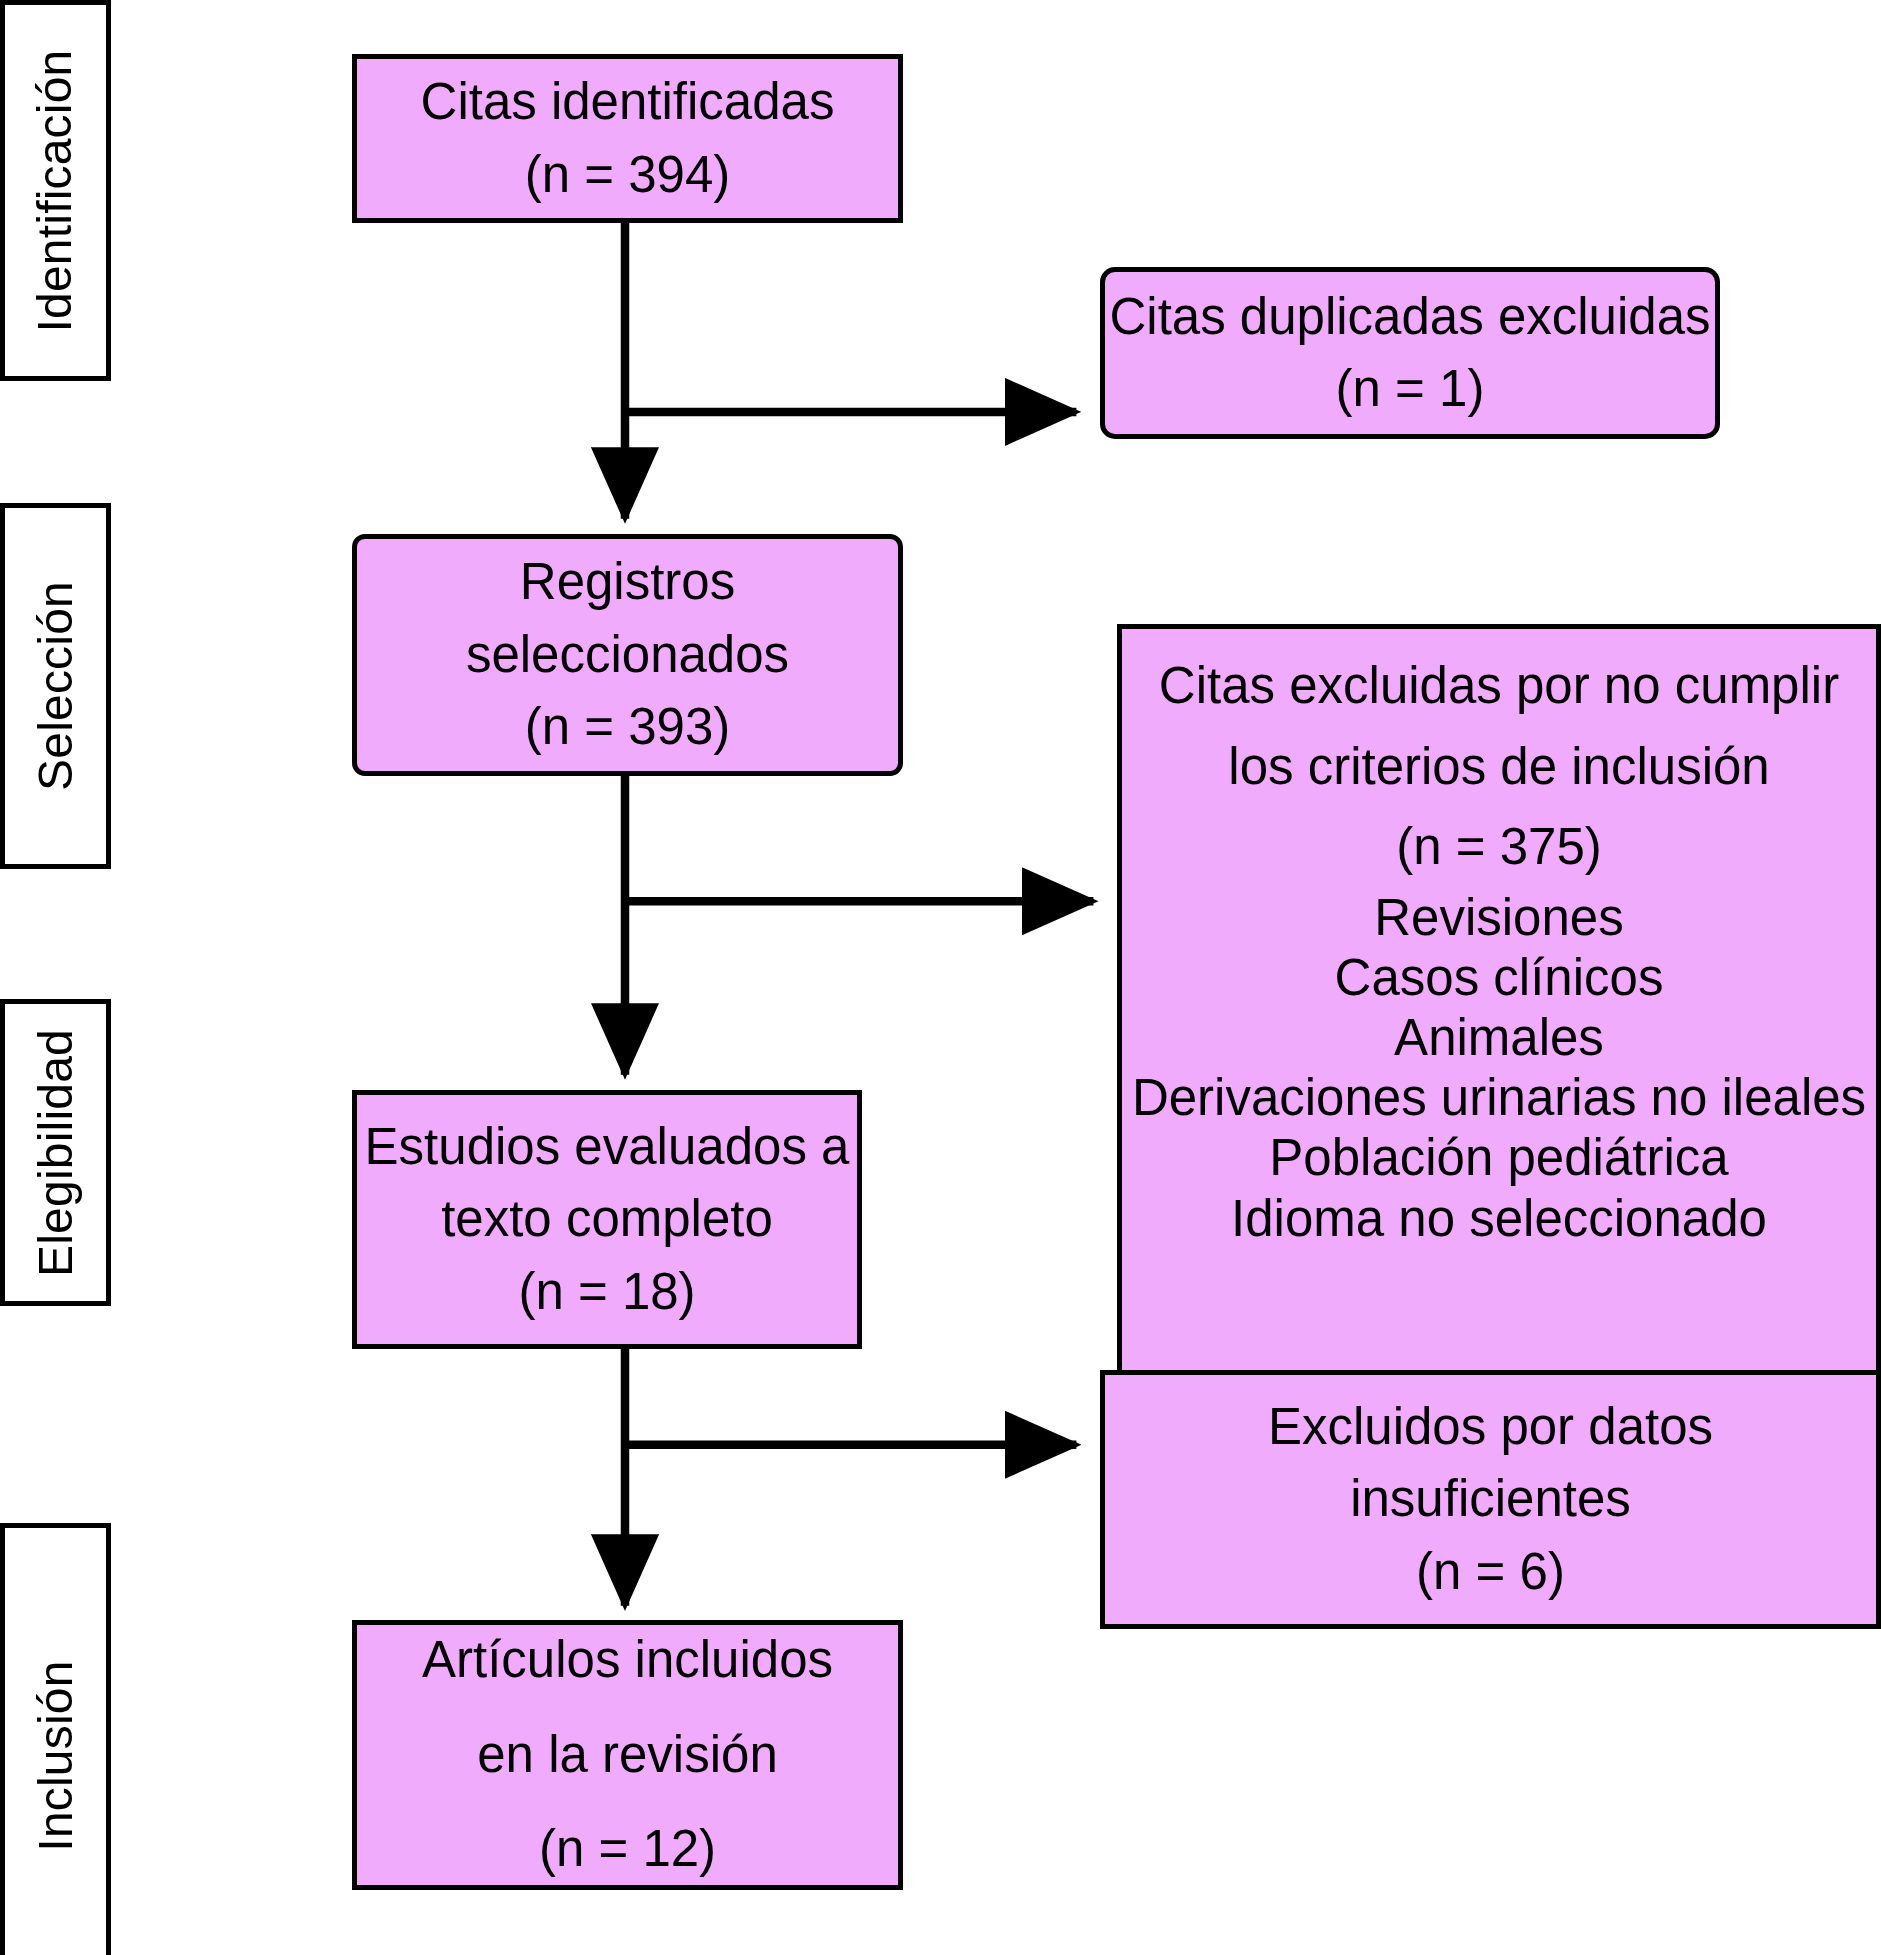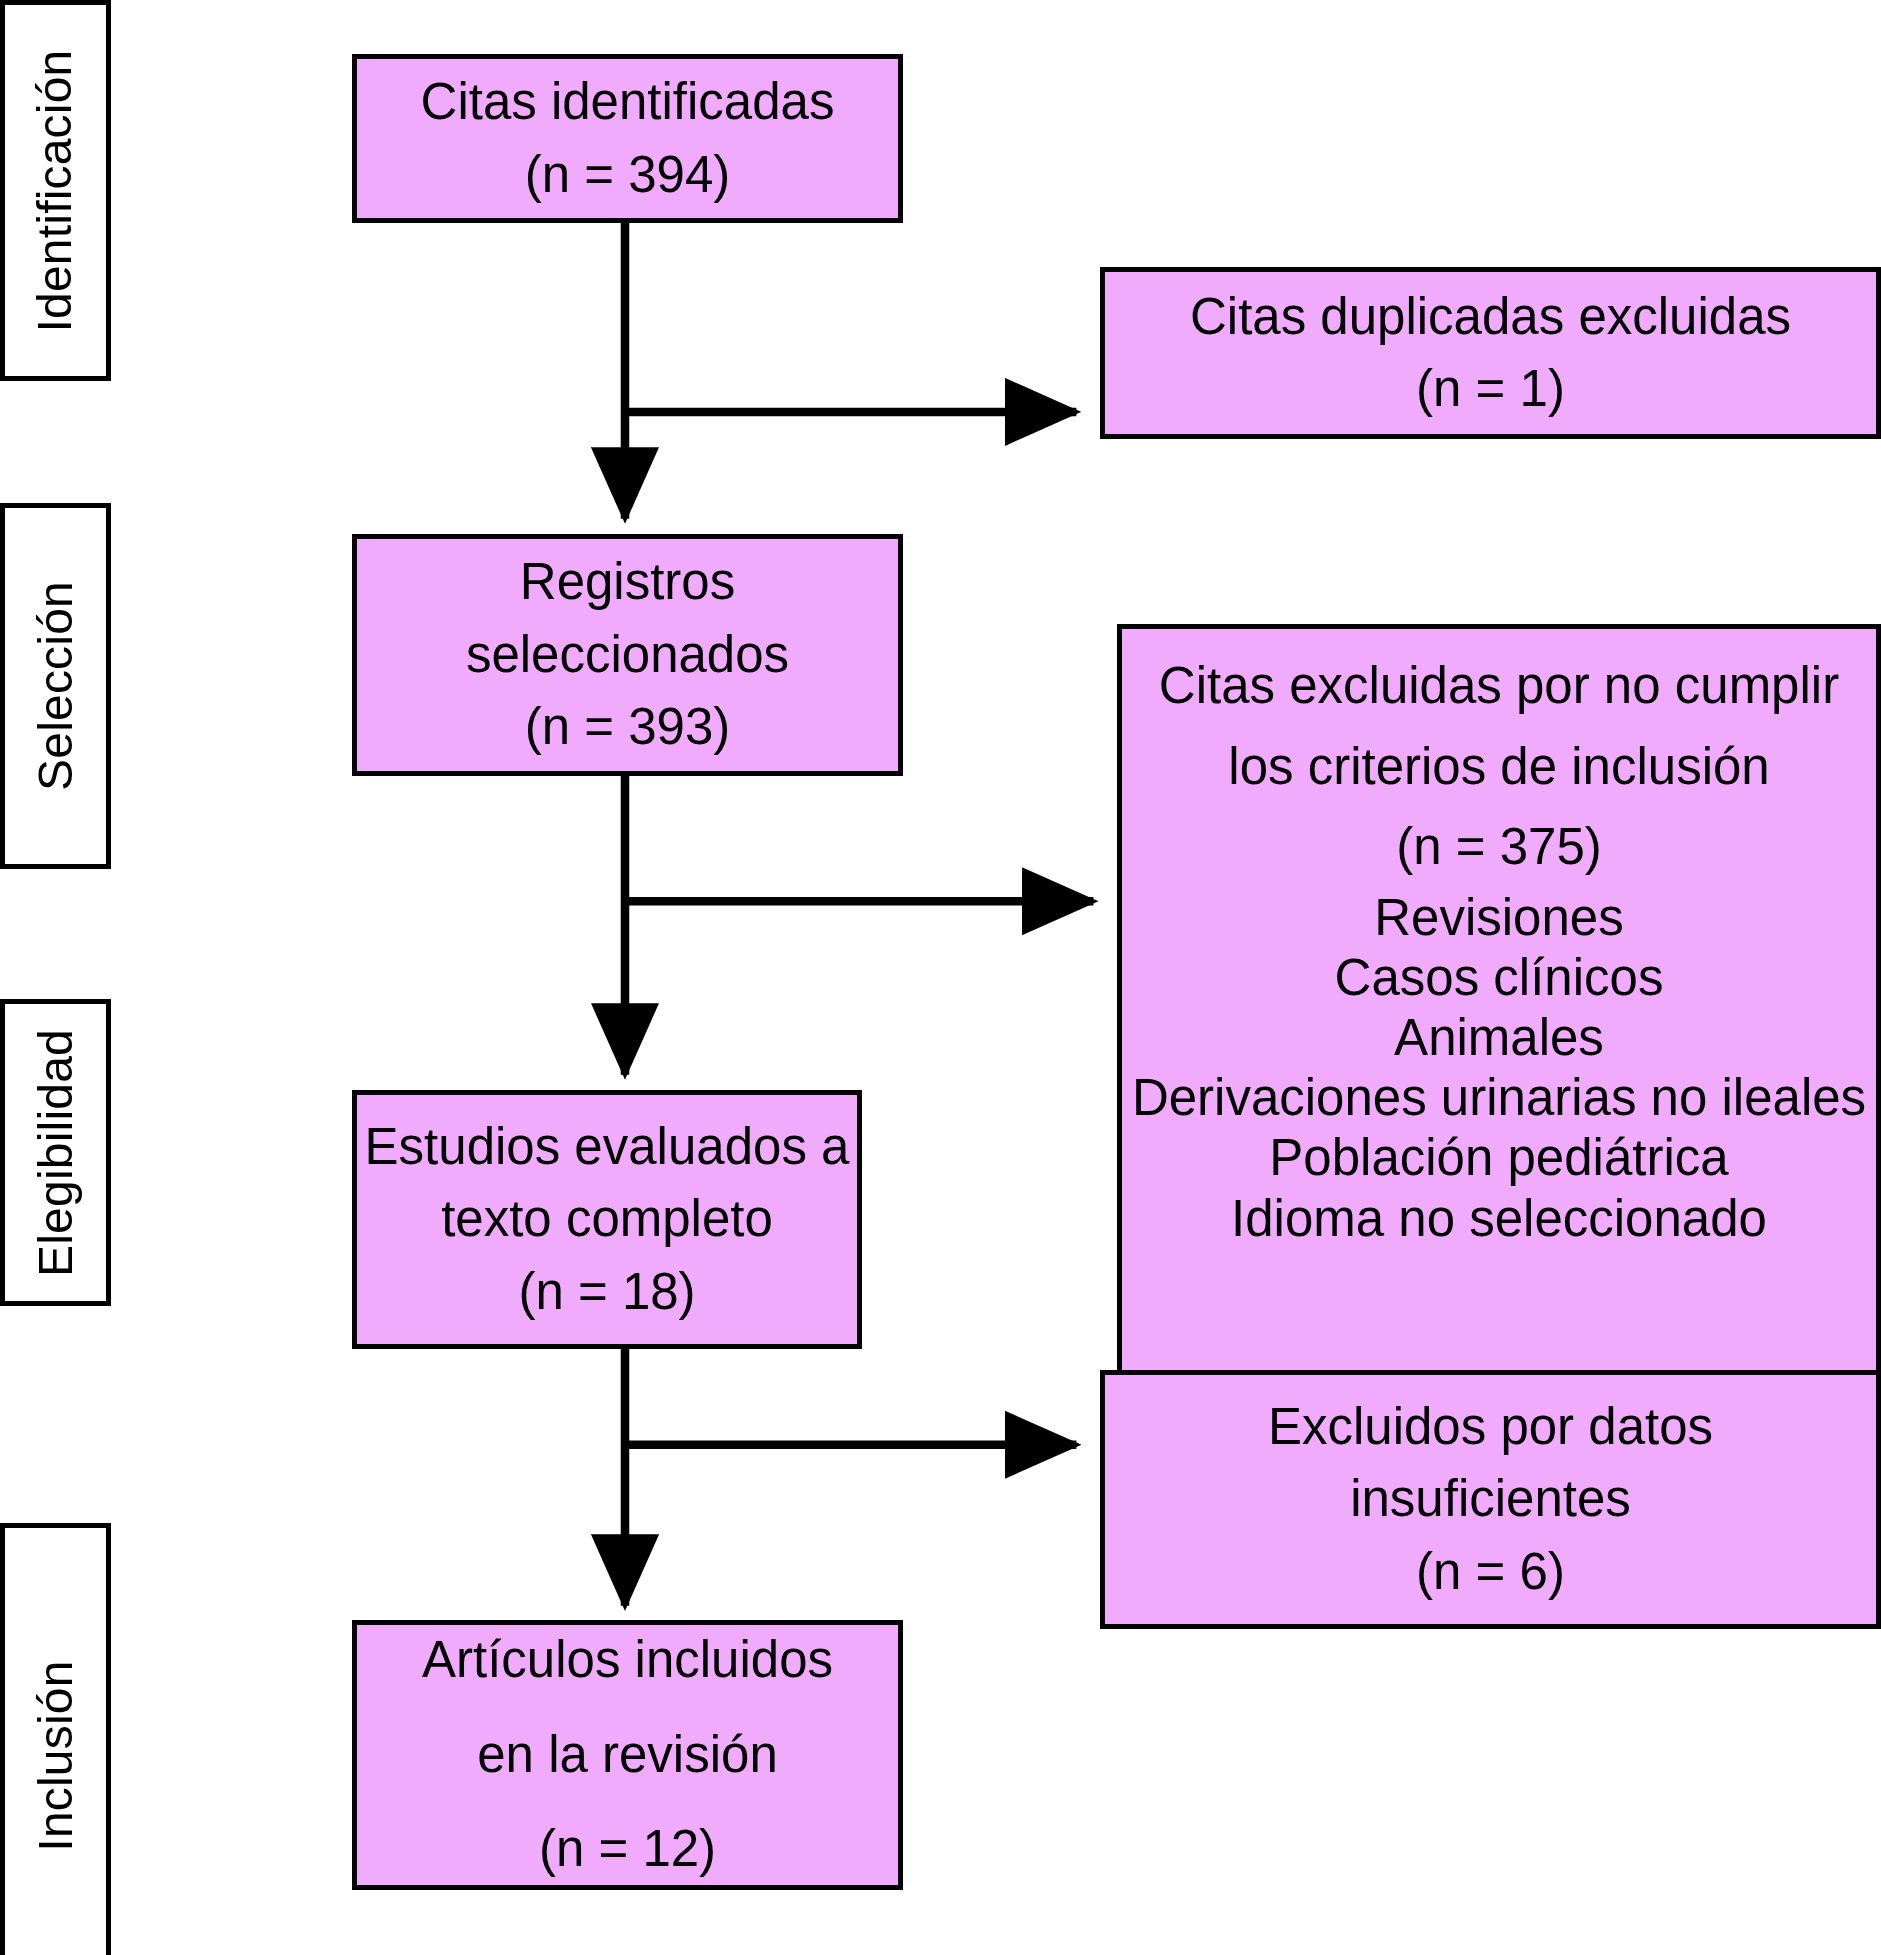--- a/index.html
+++ b/index.html
@@ -117,39 +117,39 @@
     <g>
       <line x1="807" y1="1866" x2="1390" y2="1866" stroke="#000000" stroke-width="11" marker-end="url(#arrowhead)"></line>
     </g>
   </svg>
 
   <div class="flow-box" style="left:352px; top:54px; width:551px; height:169px;">
     <div class="line">Citas identificadas</div>
     <div class="line">(n = 394)</div>
   </div>
 
-  <div class="flow-box" style="left:352px; top:534px; width:551px; height:242px;">
+  <div class="flow-box" style="left:352px; top:534px; width:551px; height:242px;border-radius:13px;">
     <div class="line">Registros</div>
     <div class="line">seleccionados</div>
     <div class="line">(n = 393)</div>
   </div>
 
   <div class="flow-box" style="left:352px; top:1090px; width:510px; height:259px;">
     <div class="line">Estudios evaluados a</div>
     <div class="line">texto completo</div>
     <div class="line">(n = 18)</div>
   </div>
 
   <div class="flow-box" style="left:352px; top:1620px; width:551px; height:270px;gap:22px;">
     <div class="line">Artículos incluidos</div>
     <div class="line">en la revisión</div>
     <div class="line">(n = 12)</div>
   </div>
 
-  <div class="flow-box" style="left:1100px; top:267px; width:781px; height:172px;">
+  <div class="flow-box" style="left:1100px; top:267px; width:620px; height:172px;border-radius:15px;">
     <div class="line">Citas duplicadas excluidas</div>
     <div class="line">(n = 1)</div>
   </div>
 
   <div class="flow-box tight" style="left:1117px; top:624px; width:764px; height:808px; justify-content:flex-start; padding-top:17px;">
     <div class="line" style="line-height:1.58;">Citas excluidas por no cumplir</div>
     <div class="line" style="line-height:1.58;">los criterios de inclusión</div>
     <div class="line" style="line-height:1.58;">(n = 375)</div>
     <div class="line">Revisiones</div>
     <div class="line">Casos clínicos</div>

